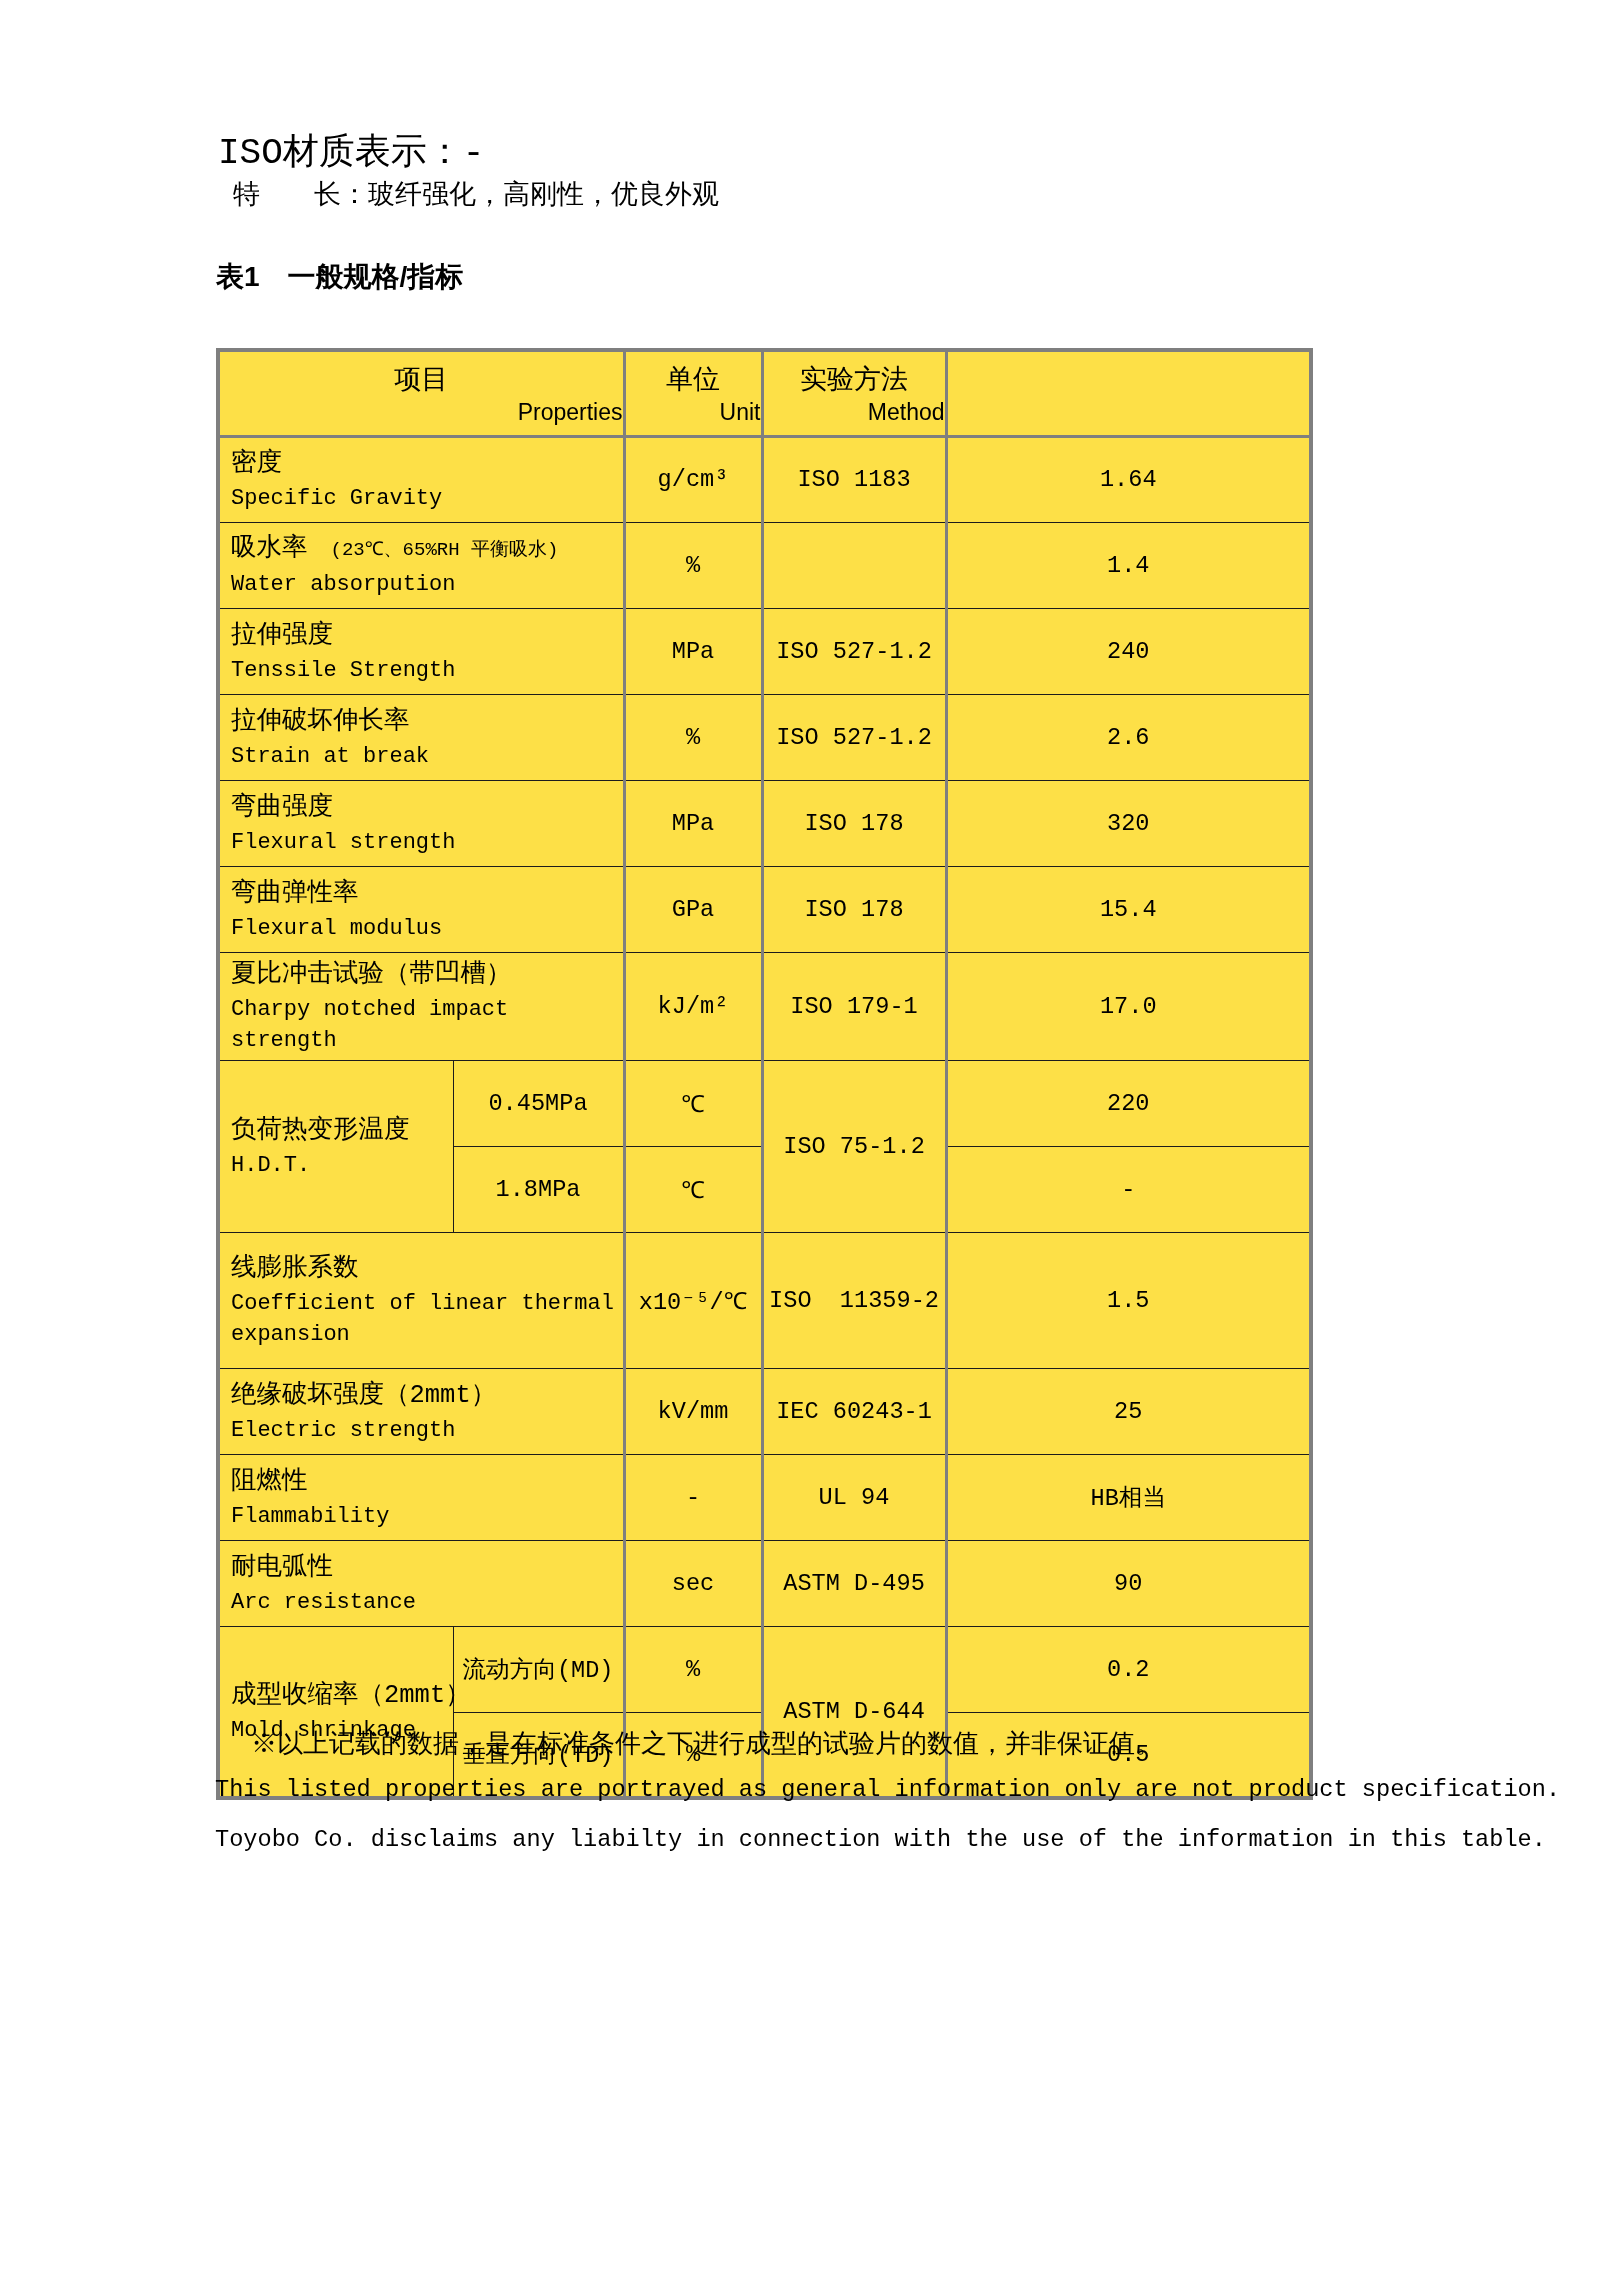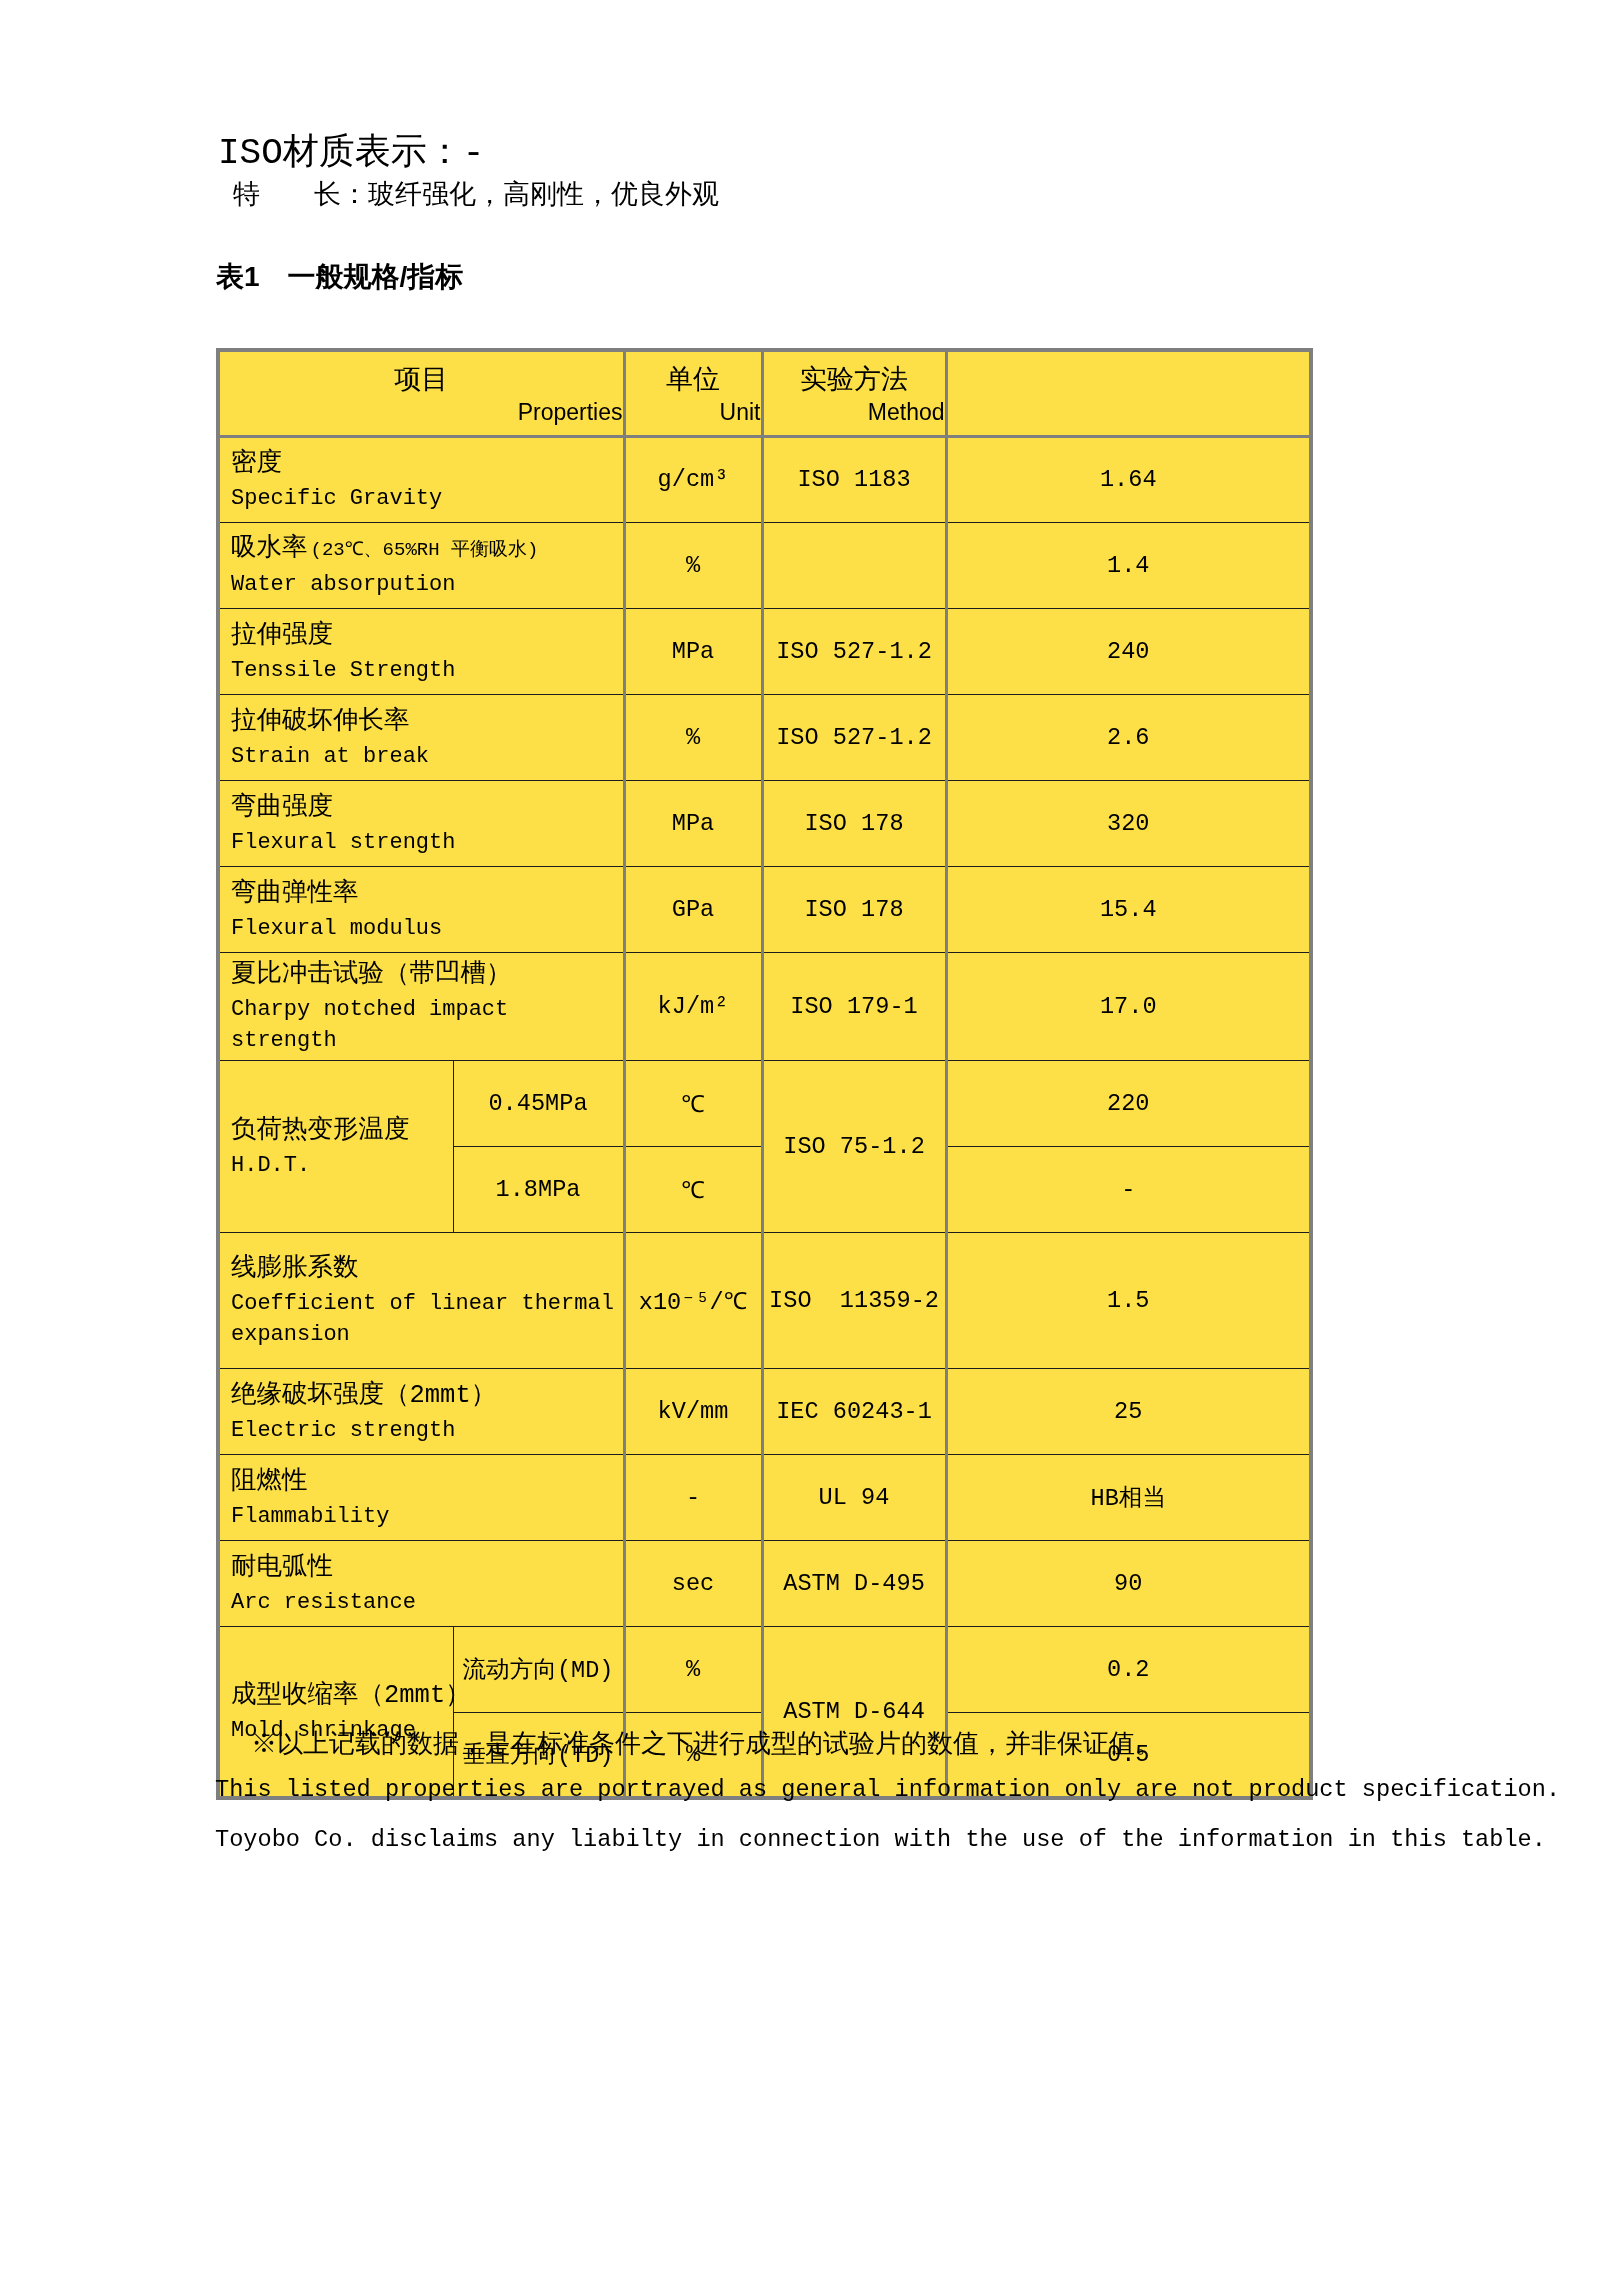--- a/index.html
+++ b/index.html
@@ -25,21 +25,21 @@
   tr.hrow { height:86px; }
   tr.hrow td { border-bottom:3.6px solid #7f7f7f; }
 
   .gl { border-left:3.6px solid #7f7f7f; }   
   .bl { border-left:1.8px solid #1c1c1c; }   
 
   .prop { text-align:left; padding:3.6px 5.5px 3.6px 11px; }
   .zh   { font-size:25.5px; line-height:38px; white-space:nowrap; }
   .en   { font-size:22px; line-height:31px; }
   .rt .en { white-space:normal; }
-  .note { font-size:19px; margin-left:3px; }
+  .note { font-size:19px; margin-left:23px; }
 
   .center { text-align:center; font-size:23.6px; }
   .method { white-space:pre-wrap; }
 
   .hzh { font-size:27px; line-height:38px; font-family:"Liberation Sans",sans-serif; text-align:center; }
   .hen { font-size:23px; line-height:29px; font-family:"Liberation Sans",sans-serif; text-align:right; }
 
   .fn-zh  { position:absolute; left:216px; top:1726px; font-size:26px; white-space:nowrap;margin-left:35px; }
   .fn-en1 { position:absolute; left:215px; top:1776px; font-size:23.6px; white-space:nowrap; }
   .fn-en2 { position:absolute; left:215px; top:1826px; font-size:23.6px; white-space:nowrap; }

